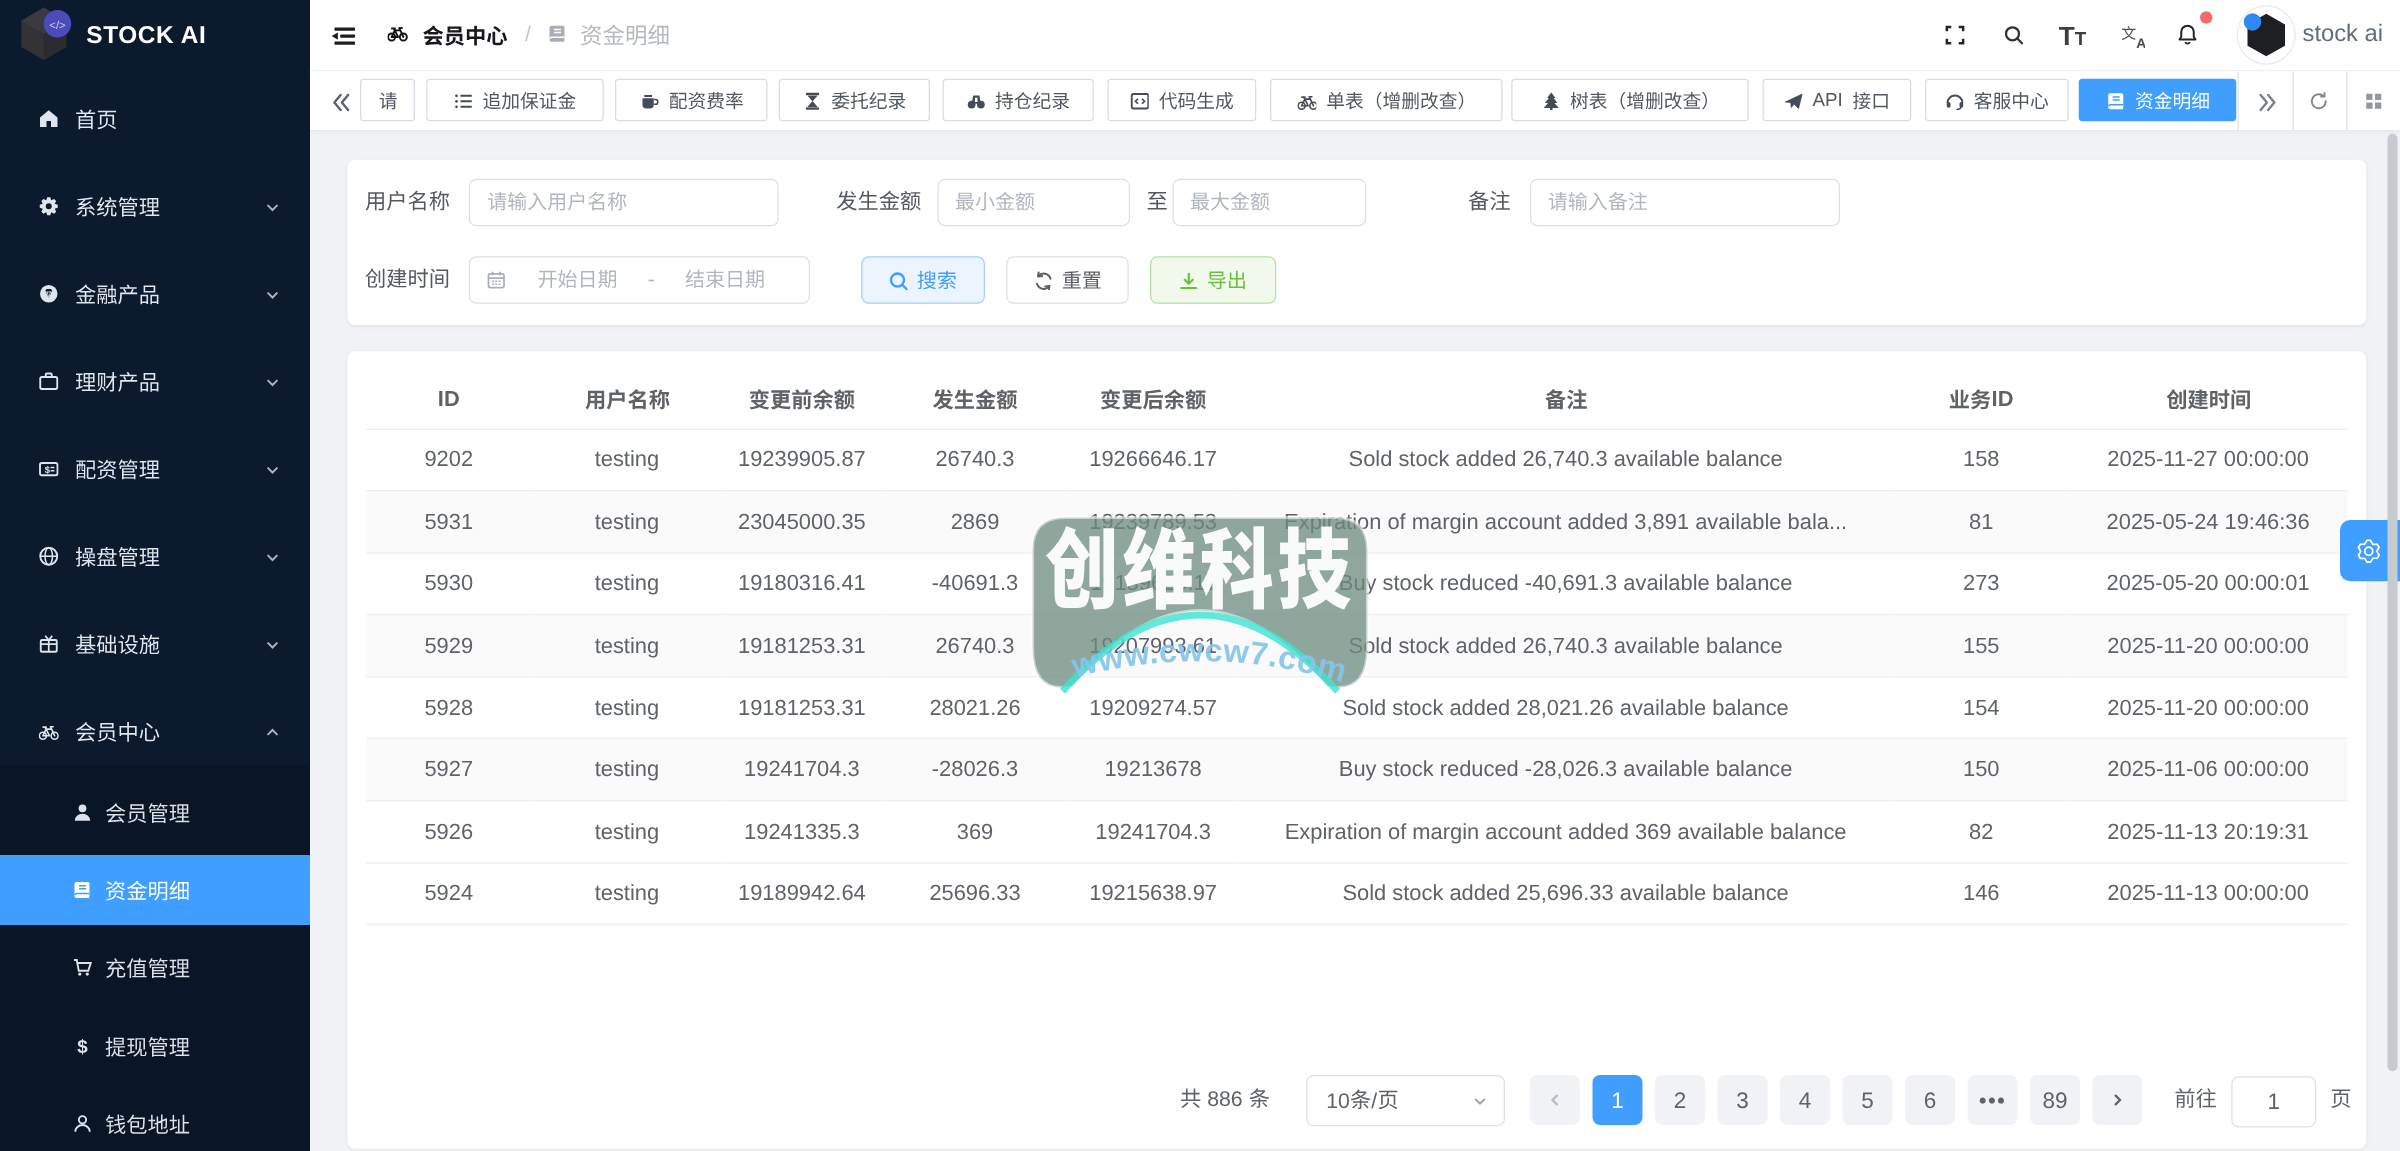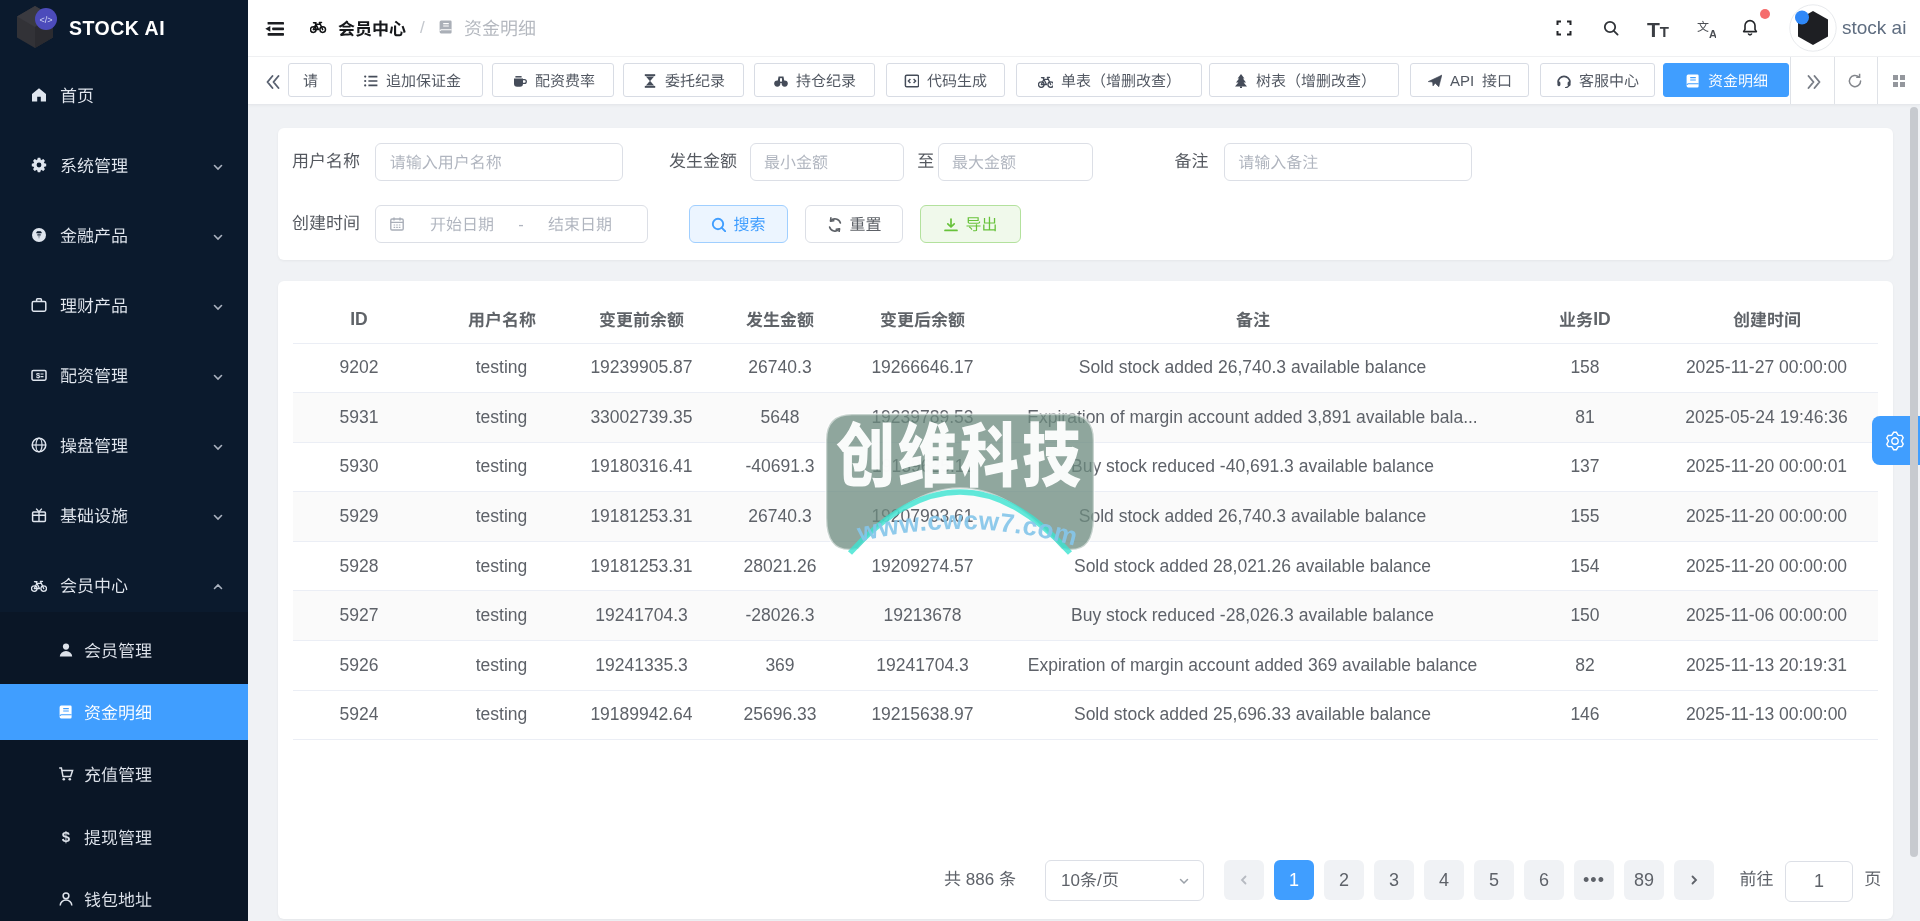--- a/index.html
+++ b/index.html
@@ -879,36 +879,36 @@
           <td>19239905.87</td>
           <td>26740.3</td>
           <td>19266646.17</td>
           <td>Sold stock added 26,740.3 available balance</td>
           <td>158</td>
           <td>2025-11-27 00:00:00</td>
         </tr>
         <tr class="s">
           <td>5931</td>
           <td>testing</td>
-          <td>33002739.35</td>
-          <td>5648</td>
+          <td>23045000.35</td>
+          <td>2869</td>
           <td>19239789.53</td>
           <td>Expiration of margin account added 3,891 available bala...</td>
           <td>81</td>
           <td>2025-05-24 19:46:36</td>
         </tr>
         <tr>
           <td>5930</td>
           <td>testing</td>
           <td>19180316.41</td>
           <td>-40691.3</td>
           <td>19139625.11</td>
           <td>Buy stock reduced -40,691.3 available balance</td>
-          <td>137</td>
-          <td>2025-11-20 00:00:01</td>
+          <td>273</td>
+          <td>2025-05-20 00:00:01</td>
         </tr>
         <tr class="s">
           <td>5929</td>
           <td>testing</td>
           <td>19181253.31</td>
           <td>26740.3</td>
           <td>19207993.61</td>
           <td>Sold stock added 26,740.3 available balance</td>
           <td>155</td>
           <td>2025-11-20 00:00:00</td>

